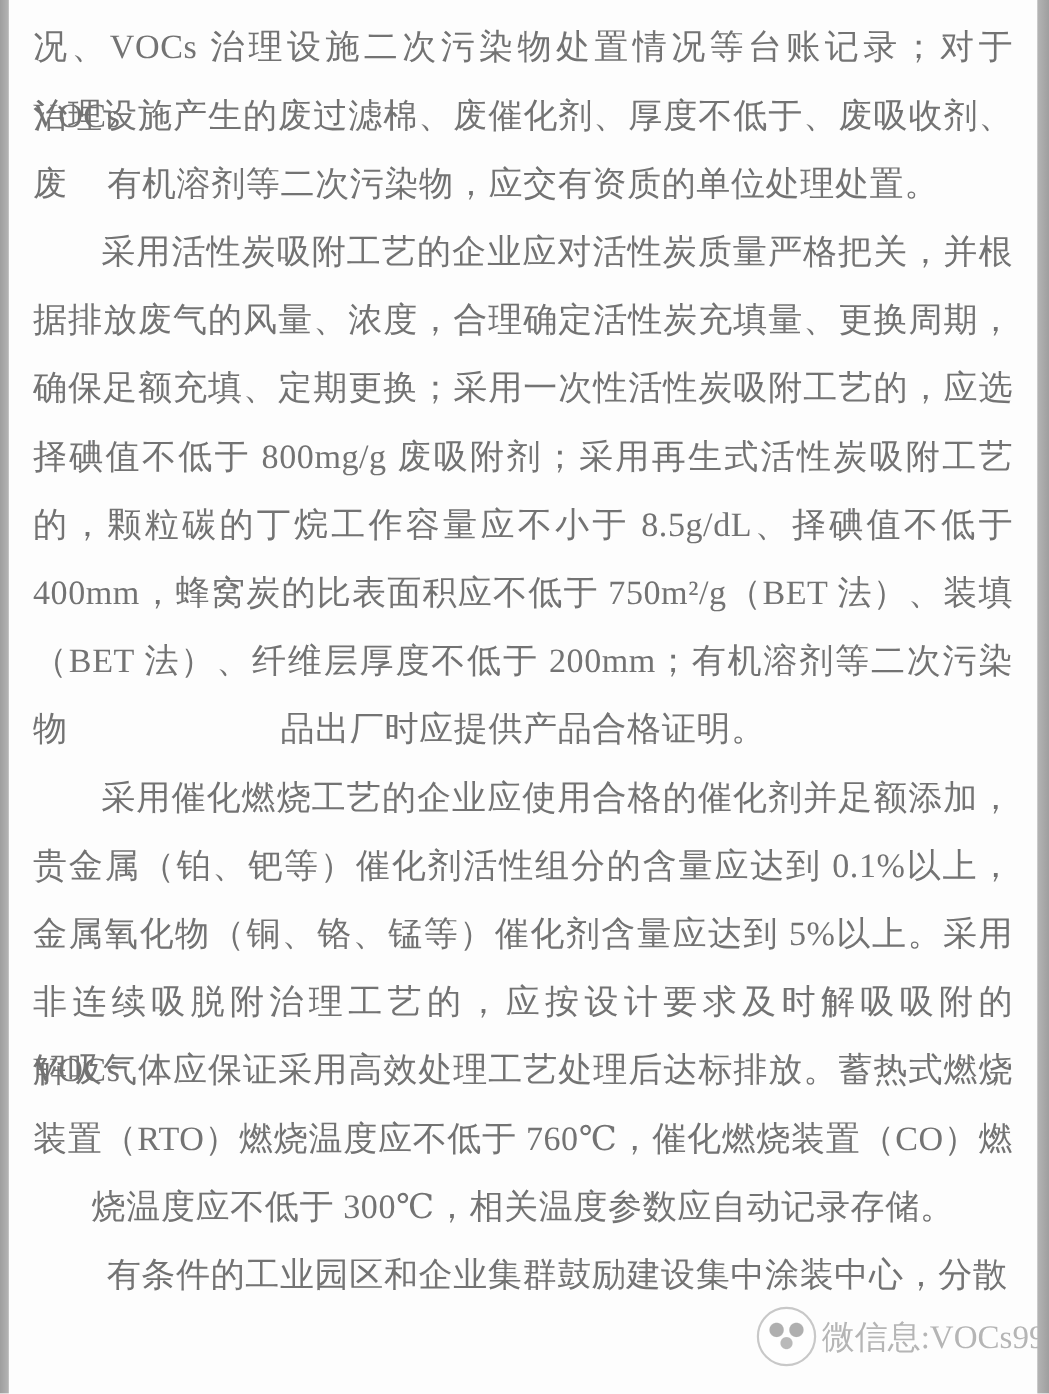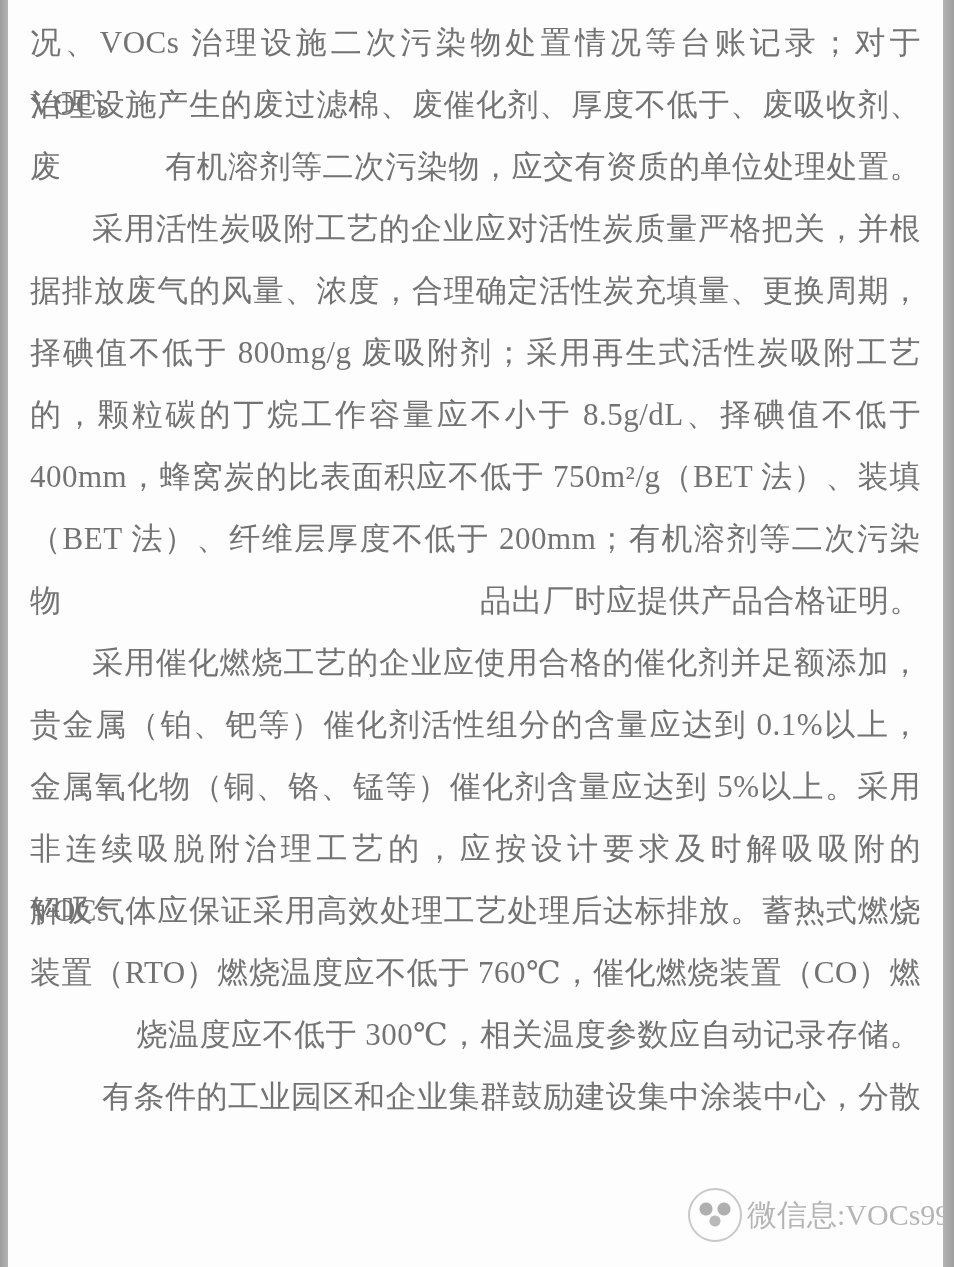--- a/index.html
+++ b/index.html
@@ -37,21 +37,21 @@
     color: #737373;
     background: #fdfdfd;
   }
   .line {
     height: 62px;
     line-height: 62px;
     font-size: 31px;
     letter-spacing: 0.5px;
     white-space: nowrap;
     overflow: visible;
-    text-align: right;
+    text-align: center;
   }
   .line.j {
     white-space: normal;
     text-align: justify;
     text-align-last: justify;
     -moz-text-align-last: justify;
     text-justify: inter-character;
   }
   .line.ind { text-indent: 2em; }
 
@@ -92,20 +92,21 @@
 <div class="page">
   <div class="edge edge-left"></div>
   <div class="edge edge-right"></div>
 
   <div class="text-block">
     <div class="line j">况、VOCs 治理设施二次污染物处置情况等台账记录；对于 VOCs</div>
     <div class="line j">治理设施产生的废过滤棉、废催化剂、厚度不低于、废吸收剂、废</div>
     <div class="line">有机溶剂等二次污染物，应交有资质的单位处理处置。</div>
     <div class="line j ind">采用活性炭吸附工艺的企业应对活性炭质量严格把关，并根</div>
     <div class="line j">据排放废气的风量、浓度，合理确定活性炭充填量、更换周期，</div>
+    <div class="line j">确保足额充填、定期更换；采用一次性活性炭吸附工艺的，应选</div>
     <div class="line j">择碘值不低于 800mg/g 废吸附剂；采用再生式活性炭吸附工艺</div>
     <div class="line j">的，颗粒碳的丁烷工作容量应不小于 8.5g/dL、择碘值不低于</div>
     <div class="line j">400mm，蜂窝炭的比表面积应不低于 750m²/g（BET 法）、装填</div>
     <div class="line j">（BET 法）、纤维层厚度不低于 200mm；有机溶剂等二次污染物</div>
     <div class="line">品出厂时应提供产品合格证明。</div>
     <div class="line j ind">采用催化燃烧工艺的企业应使用合格的催化剂并足额添加，</div>
     <div class="line j">贵金属（铂、钯等）催化剂活性组分的含量应达到 0.1%以上，</div>
     <div class="line j">金属氧化物（铜、铬、锰等）催化剂含量应达到 5%以上。采用</div>
     <div class="line j">非连续吸脱附治理工艺的，应按设计要求及时解吸吸附的 VOCs，</div>
     <div class="line j">解吸气体应保证采用高效处理工艺处理后达标排放。蓄热式燃烧</div>

